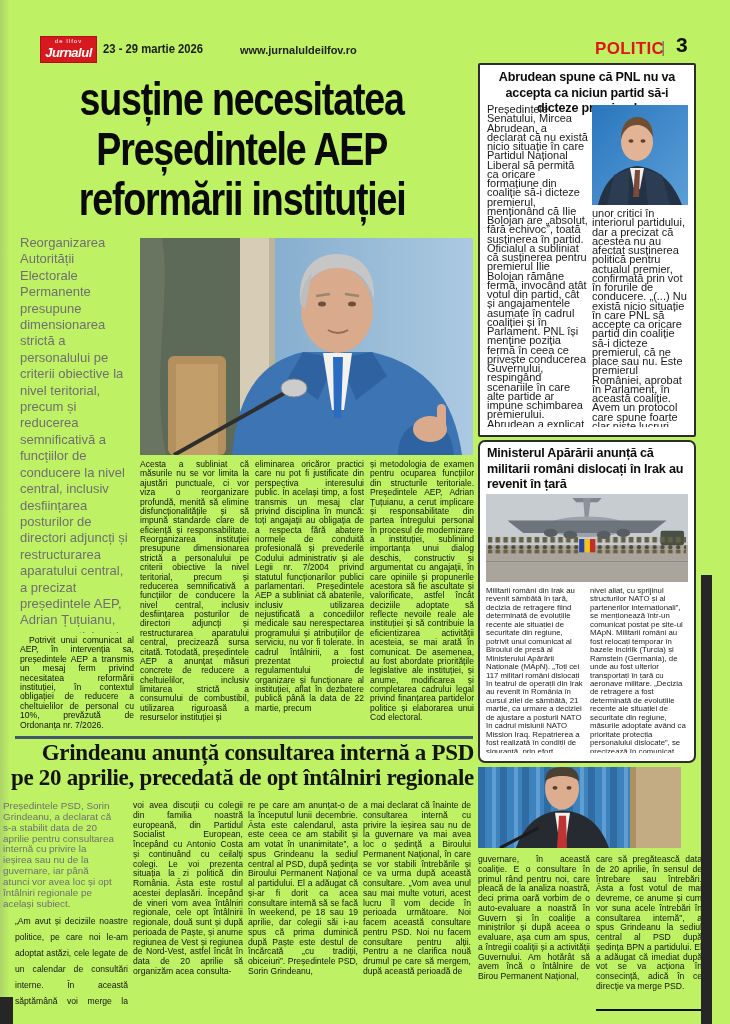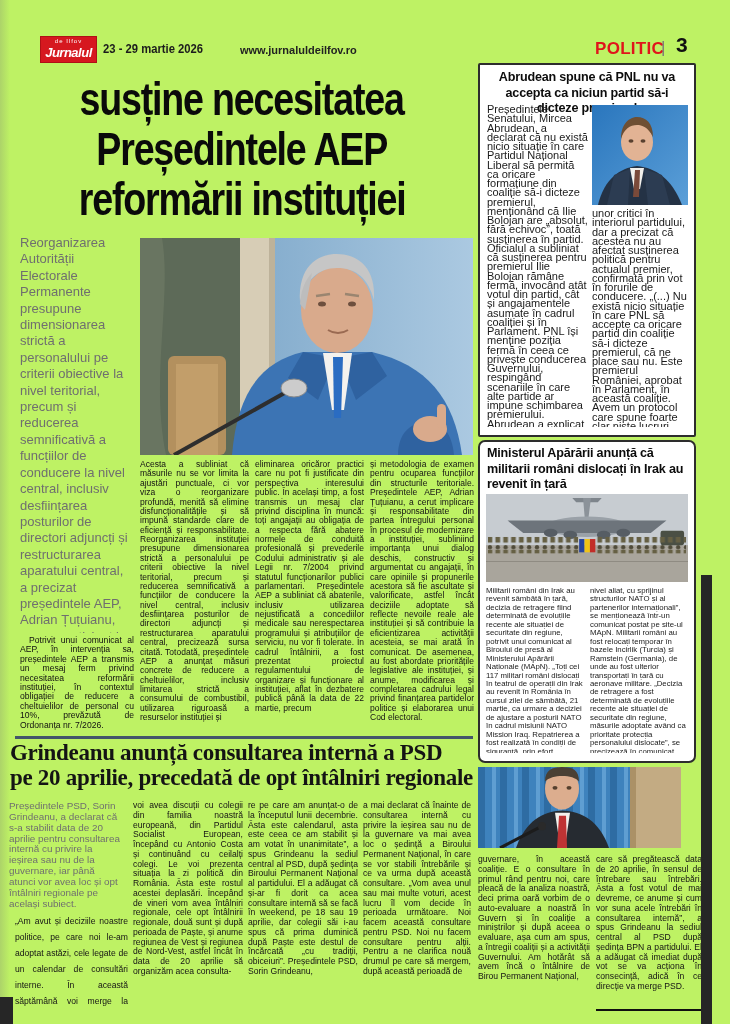--- a/index.html
+++ b/index.html
@@ -41,24 +41,24 @@
   .box-text{position:absolute;font-size:11px;line-height:9.25px;color:#1a1a1a;overflow:hidden;}
   .b1-left{left:7px;top:40px;width:101px;height:322px;}
   .b1-photo{position:absolute;left:112px;top:40px;width:96px;height:100px;}
   .b1-right{left:112px;top:144px;width:96px;height:218px;}
   .box2 .box-text{font-size:7.8px;line-height:8.45px;}
   .b2-photo{position:absolute;left:6px;top:52px;width:202px;height:88px;}
   .b2-left{left:6px;top:145px;width:98px;height:166px;}
   .b2-right{left:110px;top:145px;width:98px;height:166px;}
   
   .divider{left:15px;top:736px;width:458px;height:3px;background:#44566a;}
-  .b-headline{left:10px;top:741px;width:464px;text-align:left;font-family:"Liberation Serif",serif;
+  .b-headline{left:10px;top:741px;width:464px;text-align:right;font-family:"Liberation Serif",serif;
               font-weight:bold;font-size:23px;line-height:24.5px;color:#141414;letter-spacing:-.3px;}
   .b-photo{left:478px;top:767px;width:203px;height:81px;}
-  .b-lead{left:9px;top:801px;width:113px;height:110px;color:#6f6f6f;font-size:9.9px;line-height:10.85px;overflow:hidden;}
+  .b-lead{left:3px;top:801px;width:113px;height:110px;color:#6f6f6f;font-size:9.9px;line-height:10.85px;overflow:hidden;}
   .b-quote{left:15px;top:913px;width:113px;height:100px;font-size:8.6px;line-height:16px;text-align:justify;overflow:hidden;}
   .bcol{top:801px;height:190px;font-size:8.6px;line-height:9.75px;text-align:justify;overflow:hidden;color:#131313;}
   .bc2{left:133px;width:110px;}
   .bc3{left:248px;width:110px;}
   .bc4{left:363px;width:108px;}
   .bc5{left:478px;top:855px;width:112px;height:158px;}
   .bc6{left:596px;top:855px;width:106px;height:158px;}
   .end-rule{left:596px;top:1009px;width:106px;height:2px;background:#101010;}
   .scan-right{left:701px;top:575px;width:11px;height:449px;background:#262626;}
   .scan-corner{left:0;top:997px;width:13px;height:27px;background:#262626;}

